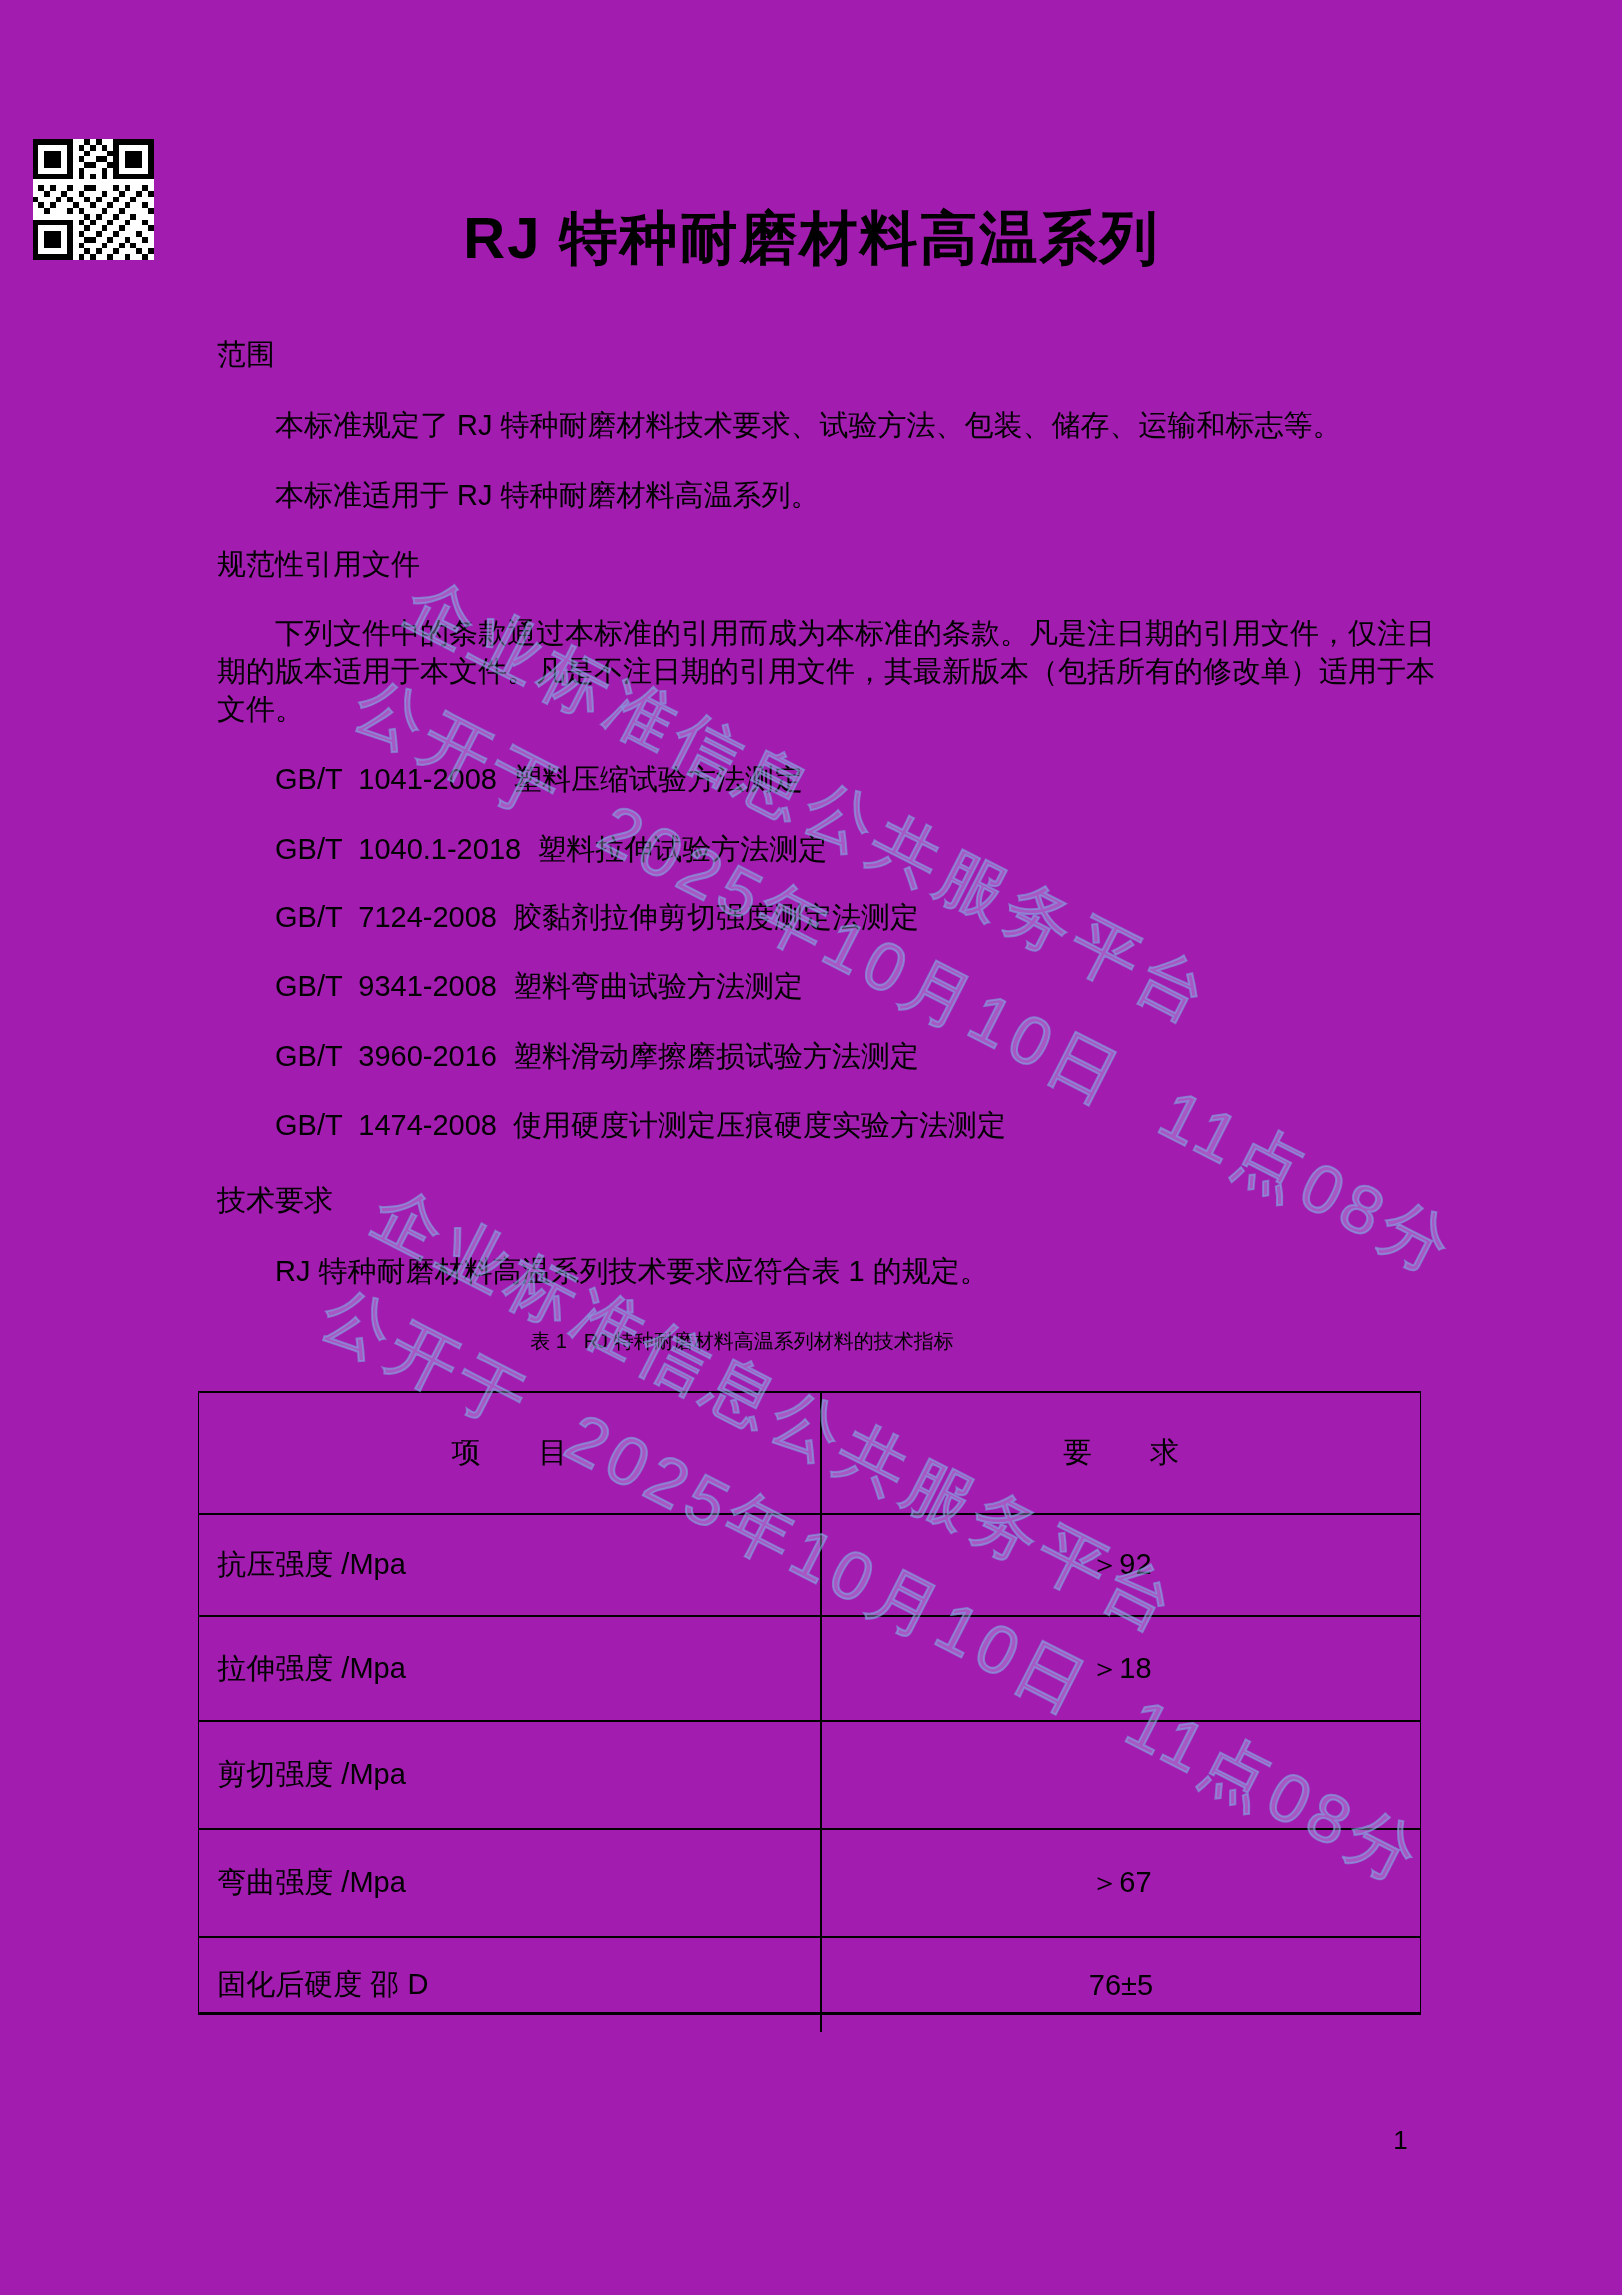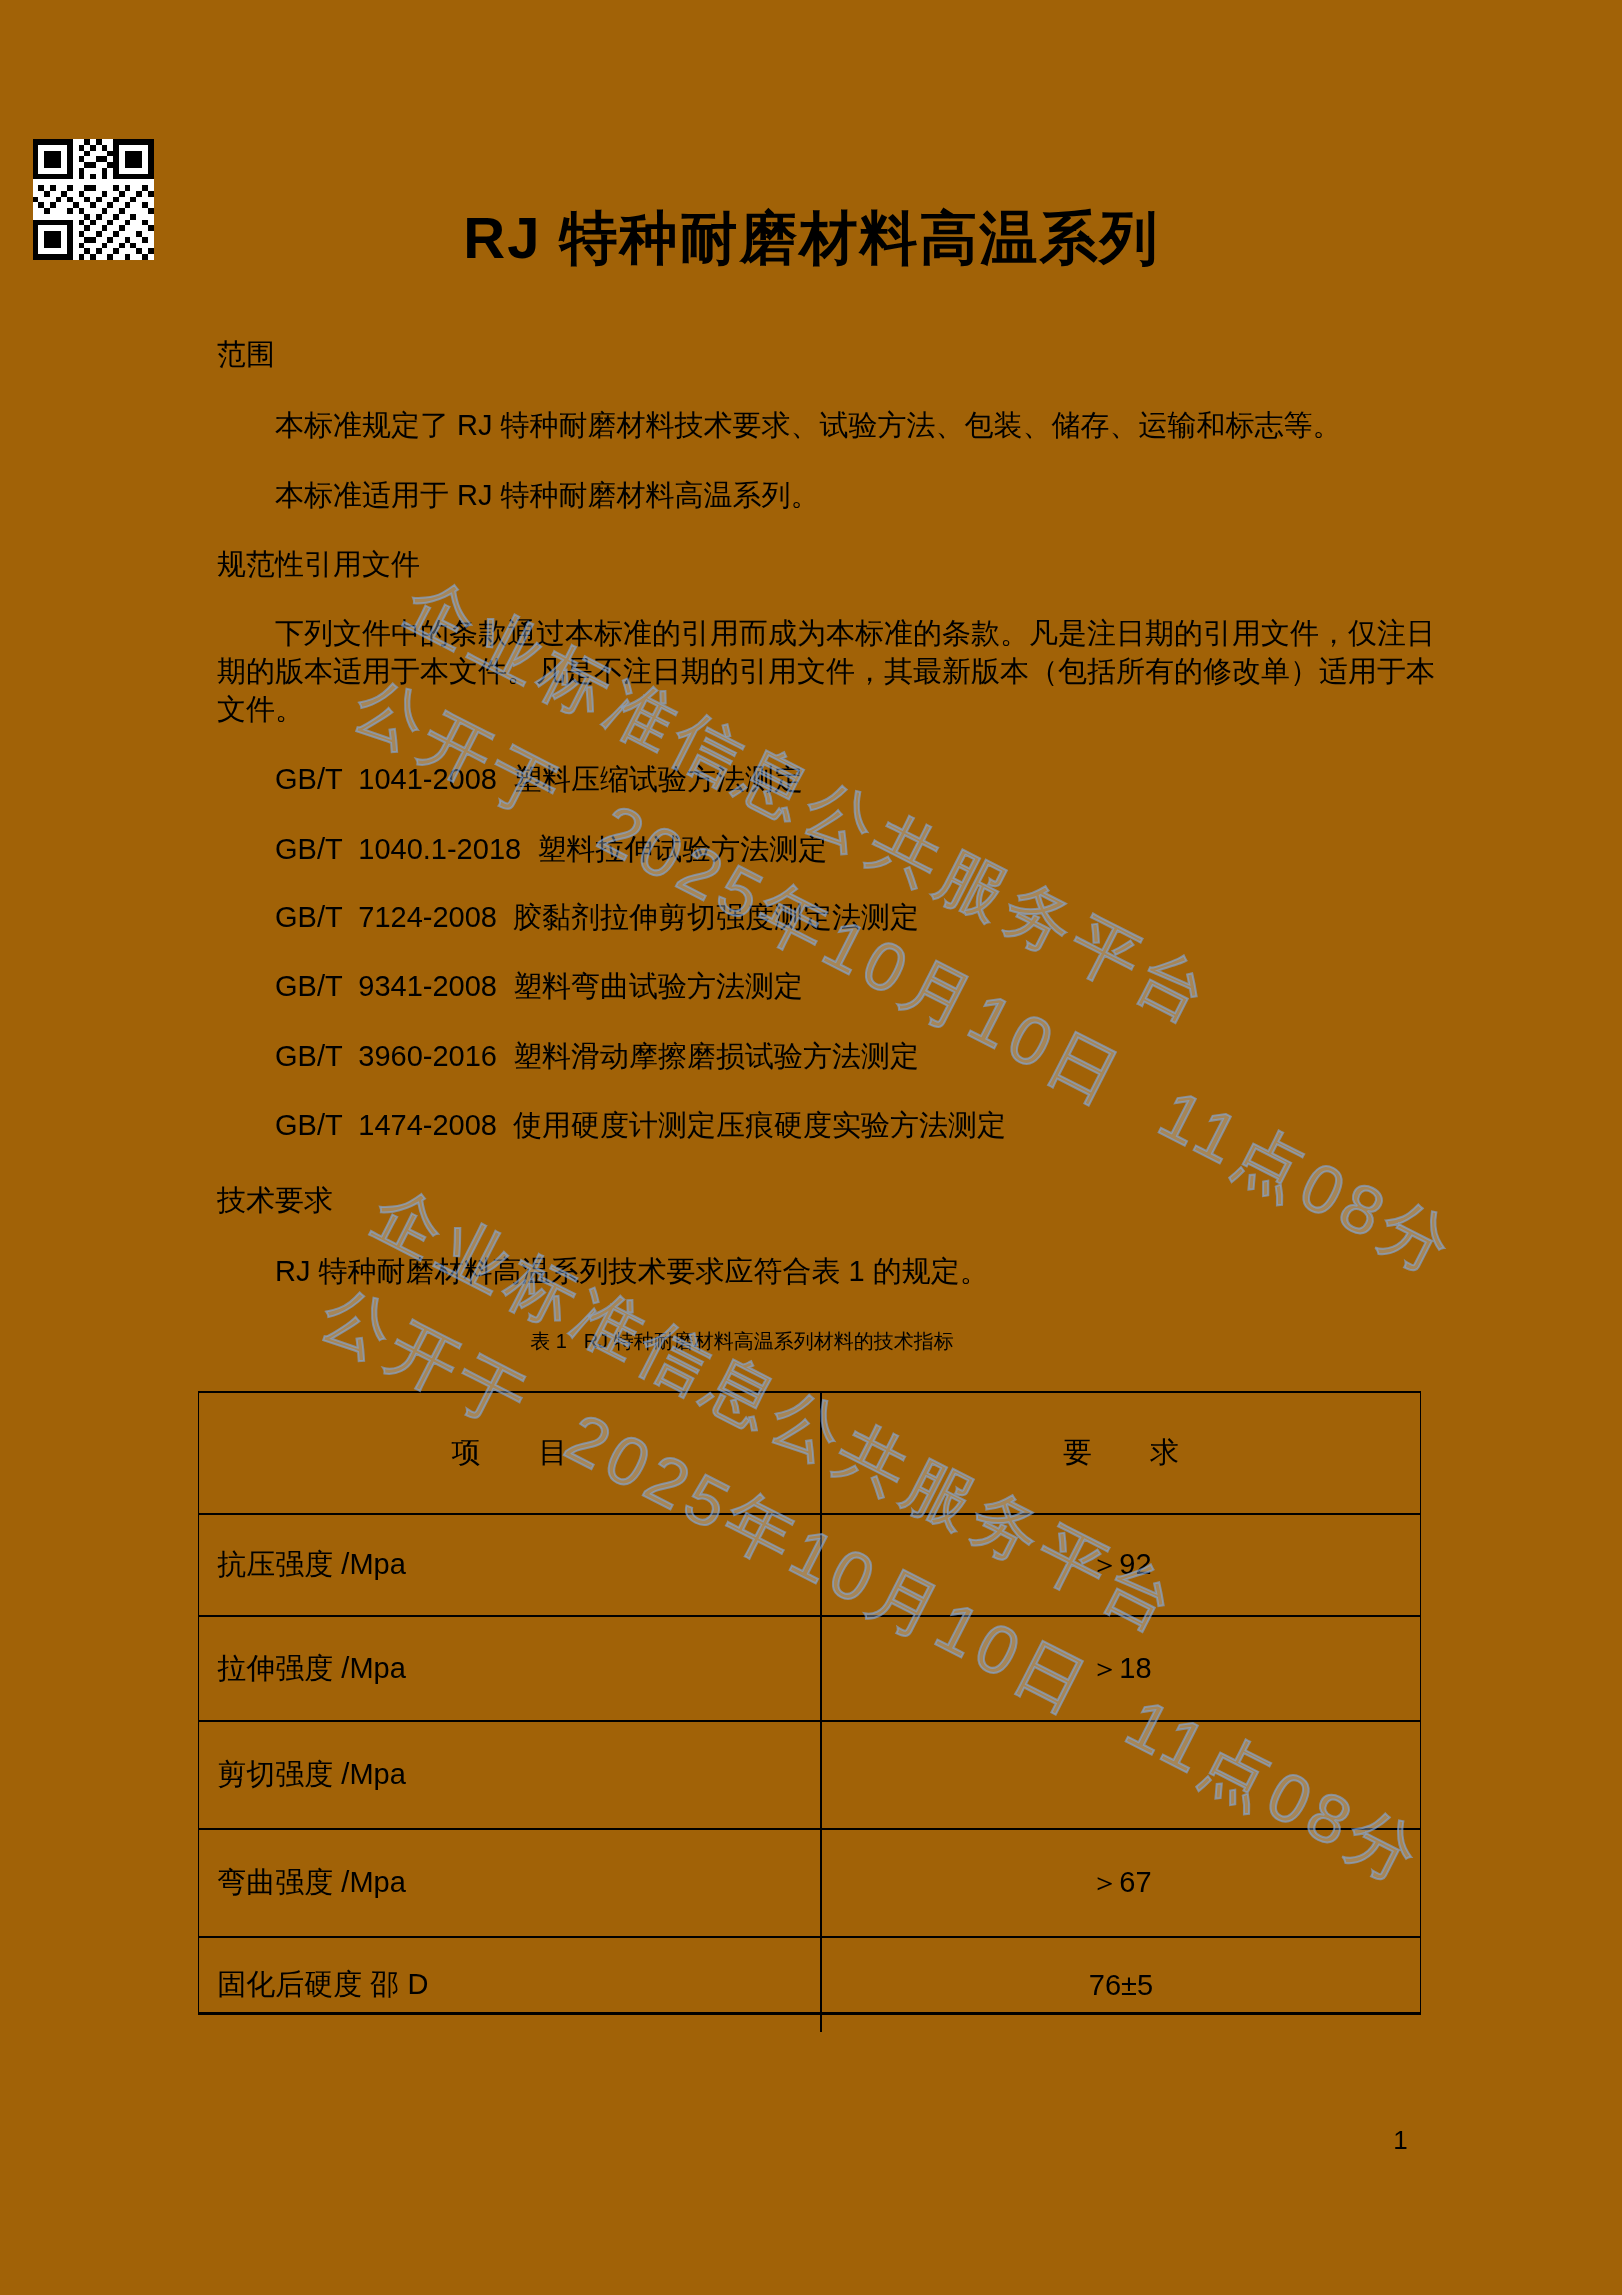--- a/index.html
+++ b/index.html
@@ -1,19 +1,19 @@
 <!DOCTYPE html>
 <html style="font-size:10.5px"><head>
 <meta charset="utf-8">
 <style>
   html,body{margin:0;padding:0;background:#888;}
   .page{
     position:relative;
     width:1623px;height:2295px;
-    background:#a16207;
+    background:#a21caf;
     font-family:"Liberation Sans", sans-serif;
     color:#000;
     overflow:hidden;
   }
   
   .qr{position:absolute;left:29.4px;top:139px;width:128px;height:121px;}
   
   .doc-title{
     position:absolute;left:0;top:200px;width:1623px;
     text-align:center;

